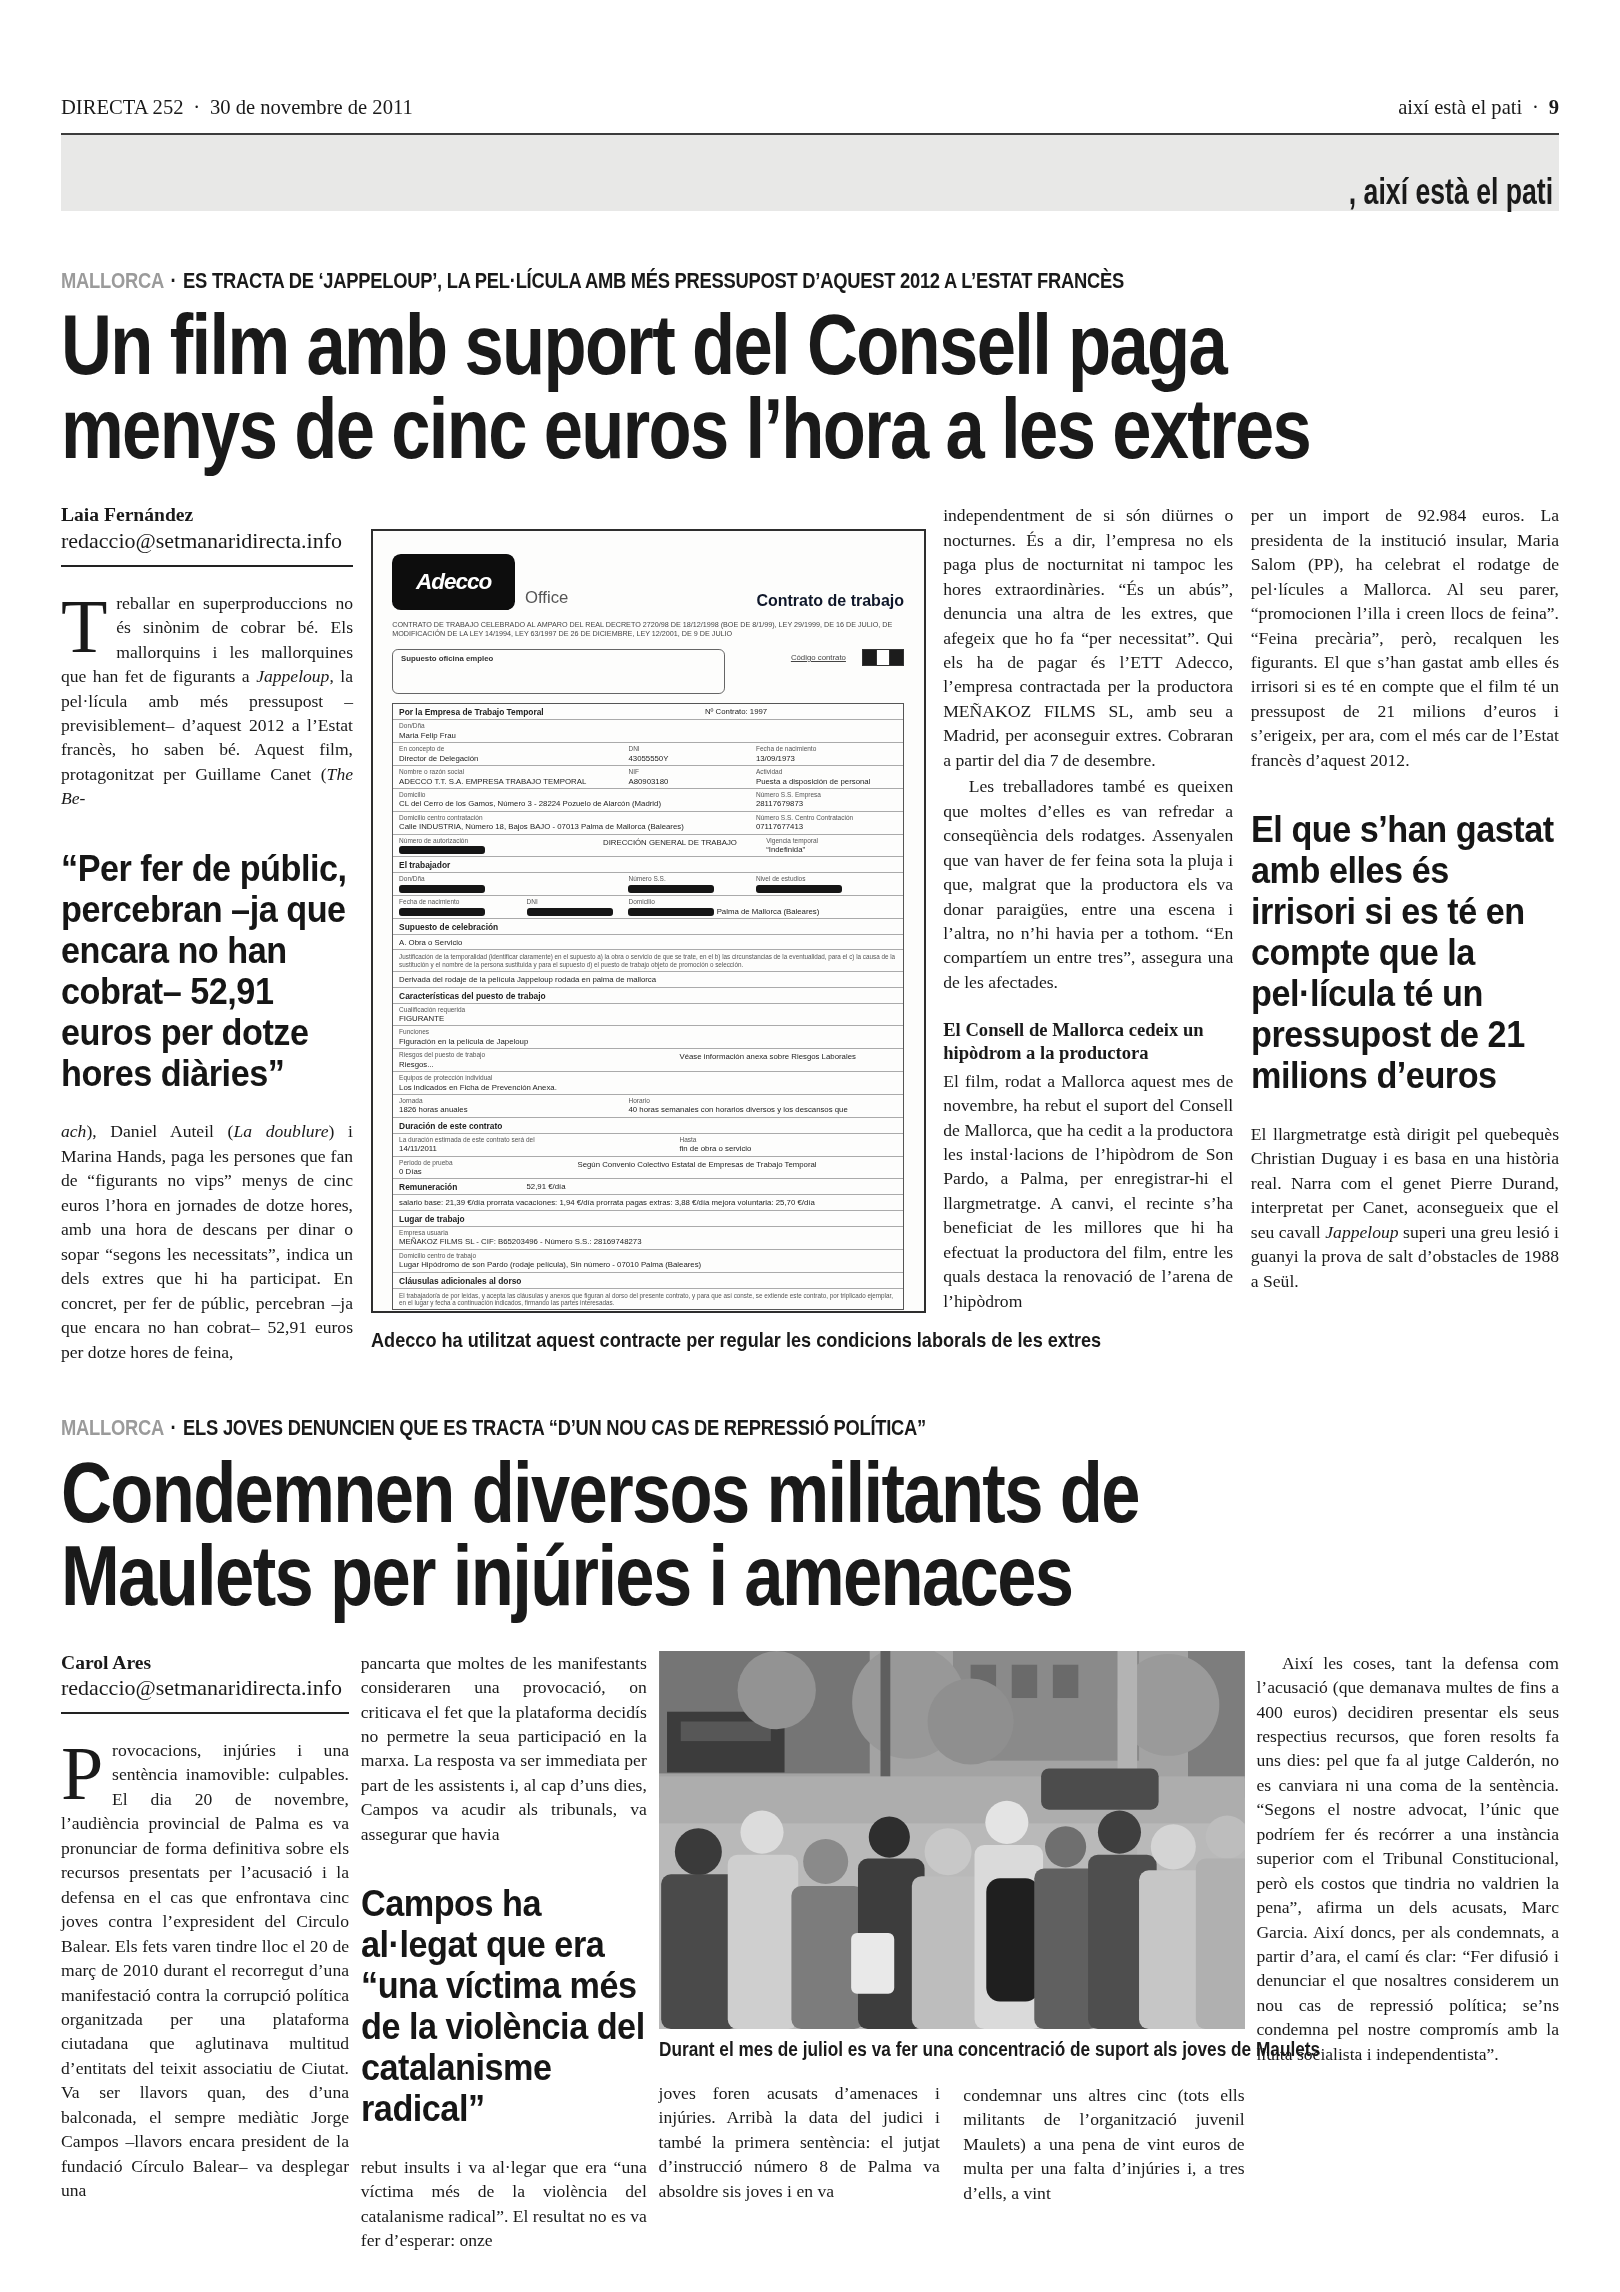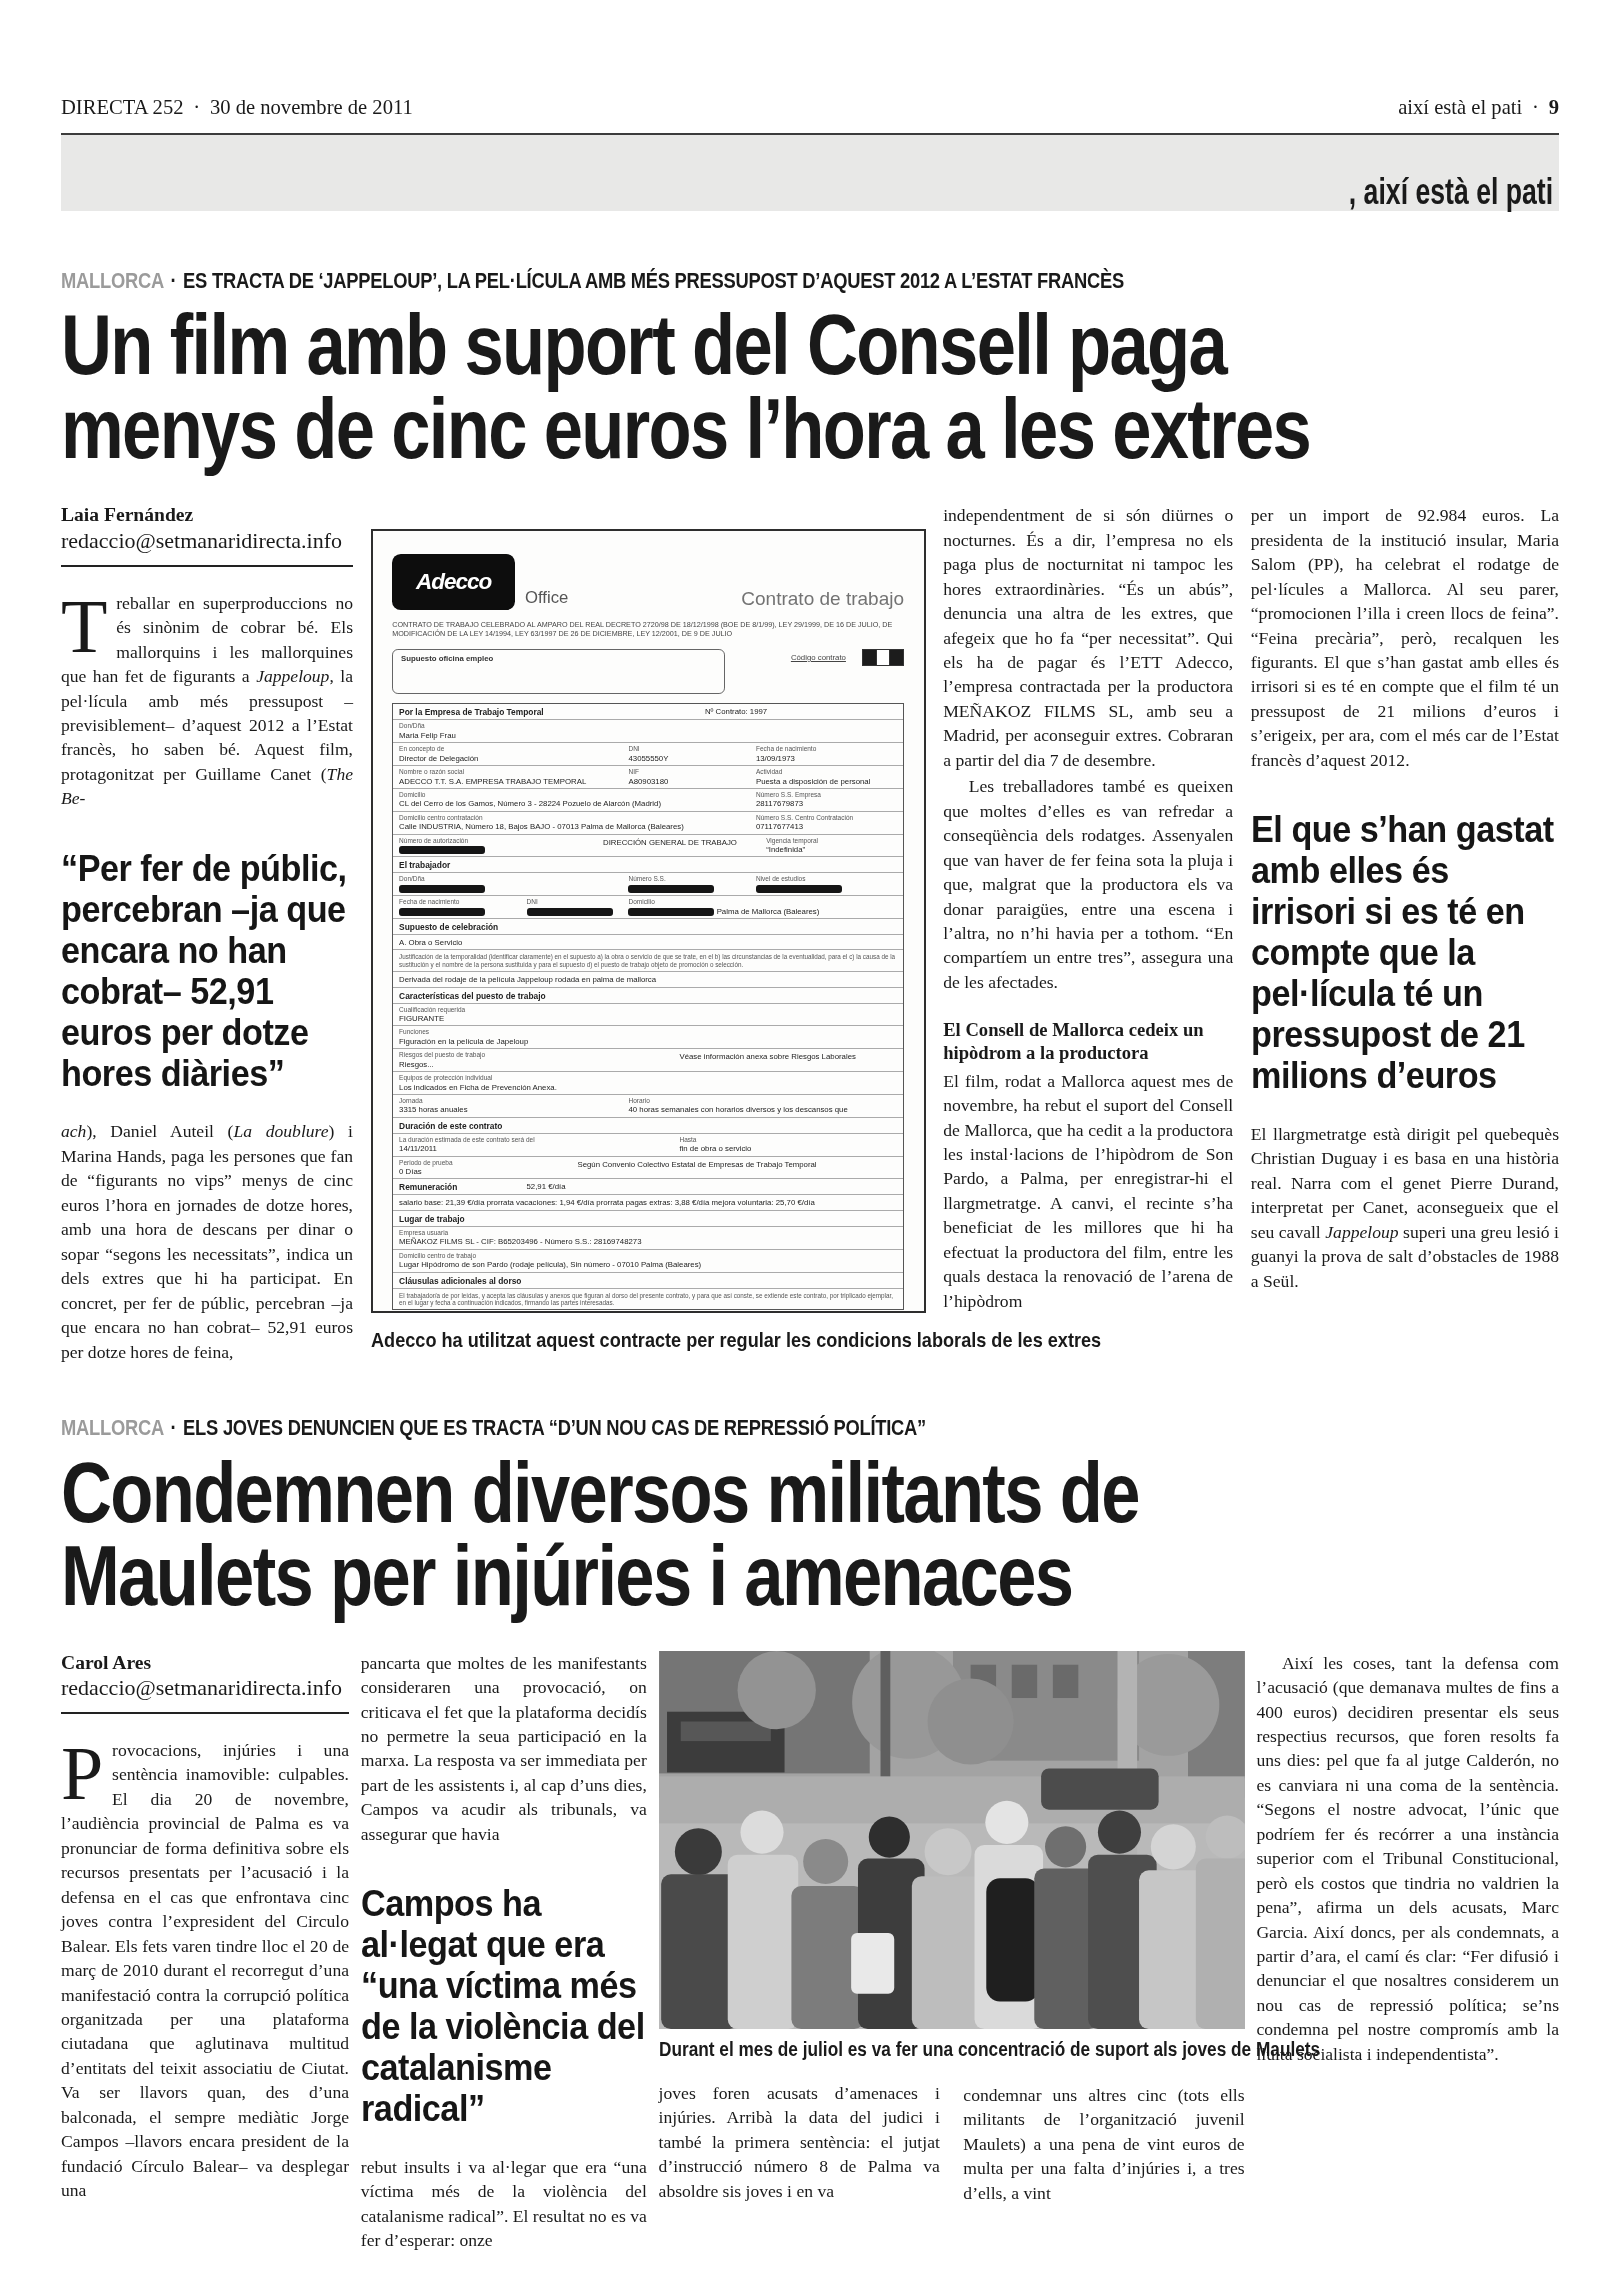--- a/index.html
+++ b/index.html
@@ -40,21 +40,21 @@
     white-space:nowrap;transform:scaleX(0.88);transform-origin:0 0;}
   
   .col-img{margin-top:25.5px;}
   .contract{border:2px solid #2e2e2e;background:#fdfdfc;height:784px;box-sizing:border-box;
     padding:23.5px 19.6px 13.7px;font-family:"Liberation Sans",sans-serif;color:#333;overflow:hidden;}
   .ct-head{display:flex;justify-content:space-between;align-items:flex-end;}
   .ct-brand-wrap{display:flex;align-items:flex-end;gap:9.8px;}
   .ct-logo{background:#0d0d0d;color:#fff;border-radius:8.8px;width:123px;height:56px;display:flex;
     align-items:center;justify-content:center;font-weight:bold;font-style:italic;font-size:22.5px;letter-spacing:-1px;}
   .ct-office{font-size:16.7px;color:#555;padding-bottom:2px;}
-  .ct-title{font-weight:normal;font-size:19px;color:#737373;}
+  .ct-title{font-weight:bold;font-size:16px;color:#0f172a;}
   .ct-legal{font-size:7.2px;line-height:1.3;color:#444;margin-top:9.8px;}
   .ct-reg-row{display:flex;justify-content:space-between;align-items:flex-start;margin-top:9.8px;}
   .ct-registro{border:1px solid #666;border-radius:5.9px;width:333px;height:45px;padding:3.9px 7.8px;
     font-size:7.8px;font-weight:bold;box-sizing:border-box;}
   .ct-codigo{font-size:7.8px;display:flex;align-items:center;gap:17px;color:#444;text-decoration:underline;}
   .ct-grid{display:inline-flex;}
   .ct-grid i{width:12.7px;height:15.7px;border:1px solid #333;display:inline-block;background:#1c1c1c;margin-left:-1px;}
   .ct-grid i:nth-child(2){background:#fff;}
   #contract-rows{border:1px solid #555;margin-top:9.8px;}
   .c-row{display:flex;border-top:1px solid #aaa;}
@@ -290,21 +290,21 @@
             </div>
             <div class="c-row">
               <div class="c-cell" style="width: 100%;">
                 <div class="c-label">Equipos de protección individual</div>
                 <div class="c-val"><span>Los indicados en Ficha de Prevención Anexa.</span></div>
               </div>
             </div>
             <div class="c-row">
               <div class="c-cell" style="width: 45%;">
                 <div class="c-label">Jornada</div>
-                <div class="c-val"><span>3315 horas anuales</span></div>
+                <div class="c-val"><span>1826 horas anuales</span></div>
               </div>
               <div class="c-cell" style="width: 55%;">
                 <div class="c-label">Horario</div>
                 <div class="c-val"><span>40 horas semanales con horarios diversos y los descansos que</span></div>
               </div>
             </div>
             <div class="c-row">
               <div class="c-cell c-bold" style="width: 100%;">
                 <div class="c-val"><span>Duración de este contrato</span></div>
               </div>

